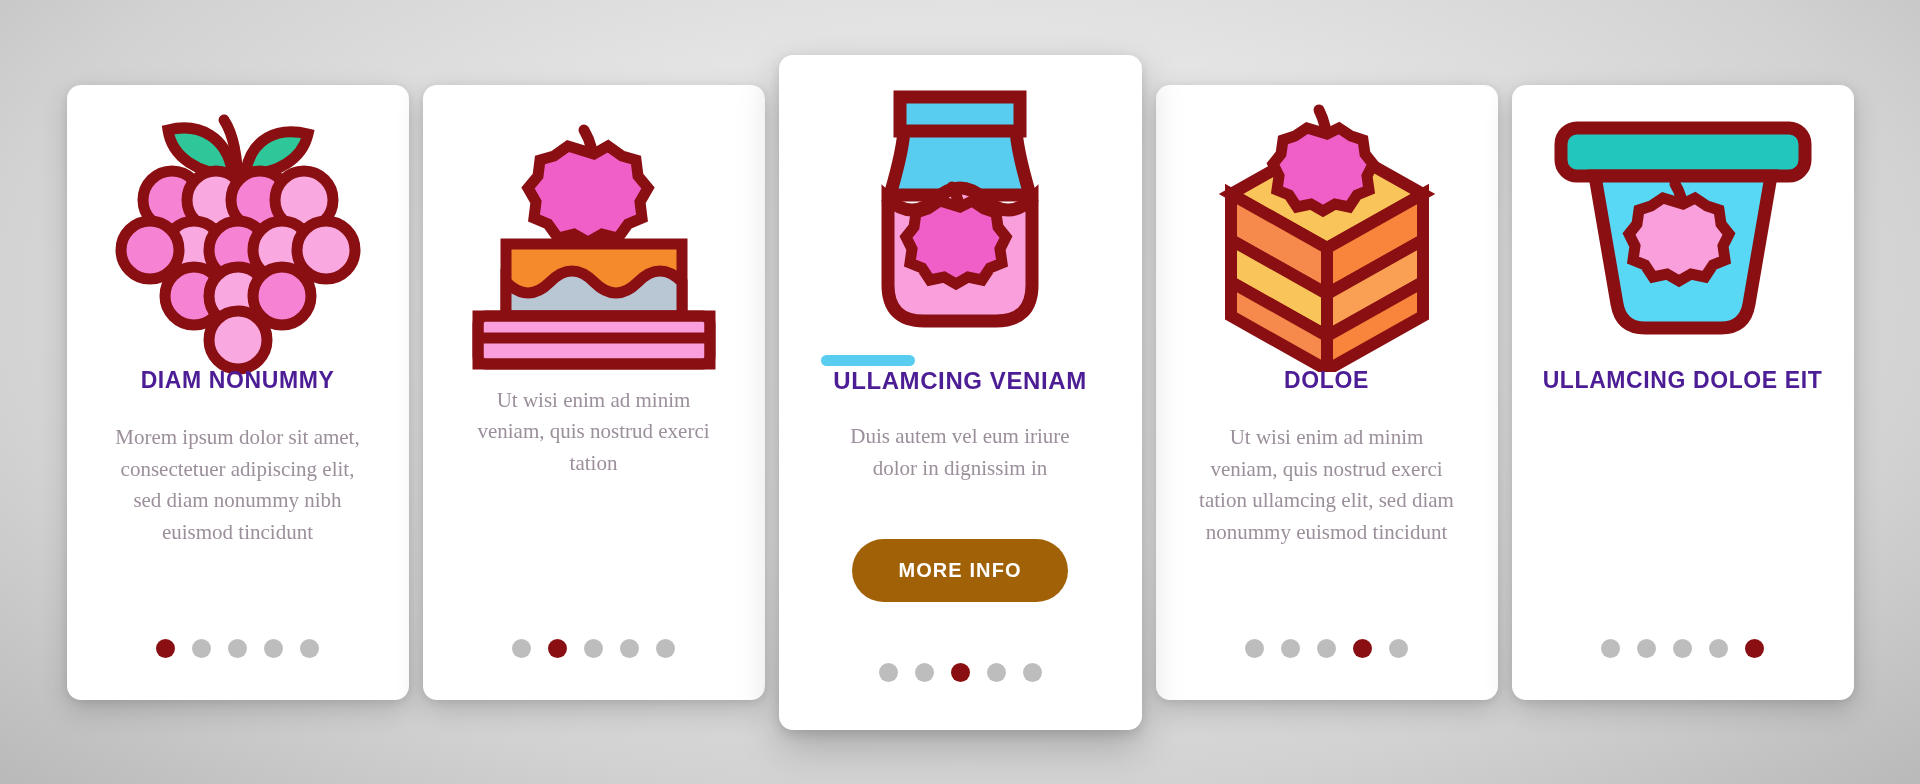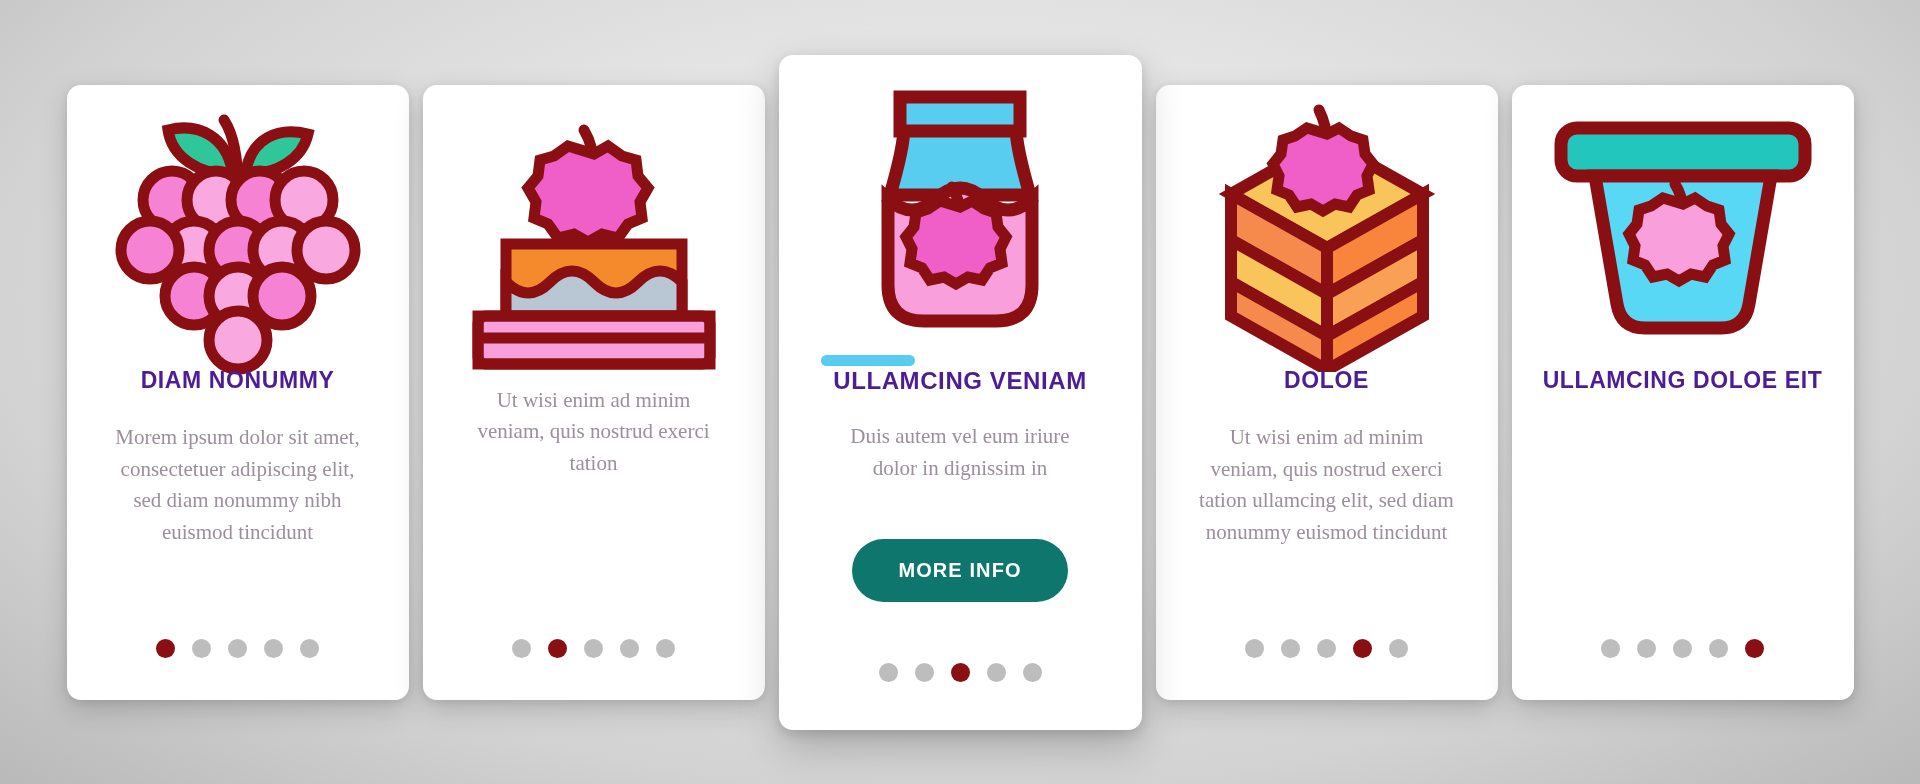--- a/index.html
+++ b/index.html
@@ -39,21 +39,21 @@
   }
   .card.featured .card-title{font-size:24px;}
 
   .card-body{
     margin-top:28px;font-size:21px;line-height:1.5;color:#9b8f9b;
     text-align:center;max-width:262px;font-family:Liberation Serif, serif;
   }
   .card.featured .card-body{margin-top:26px;max-width:250px;}
 
   .more-info-btn{
-    margin-top:34px;background:#0f766e;color:#ffffff;border:none;
+    margin-top:34px;background:#a16207;color:#ffffff;border:none;
     font-family:inherit;font-size:20px;font-weight:bold;letter-spacing:1.1px;
     padding:20px 46px;border-radius:40px;cursor:pointer;white-space:nowrap;
   }
 
   .dots{position:absolute;bottom:42px;left:0;right:0;display:flex;justify-content:center;gap:17px;}
   .card.featured .dots{bottom:48px;}
   .dot{width:19px;height:19px;border-radius:50%;background:#bdbdbd;cursor:pointer;}
   .dot.active{background:#8a0f12;}
 </style>
 </head>

